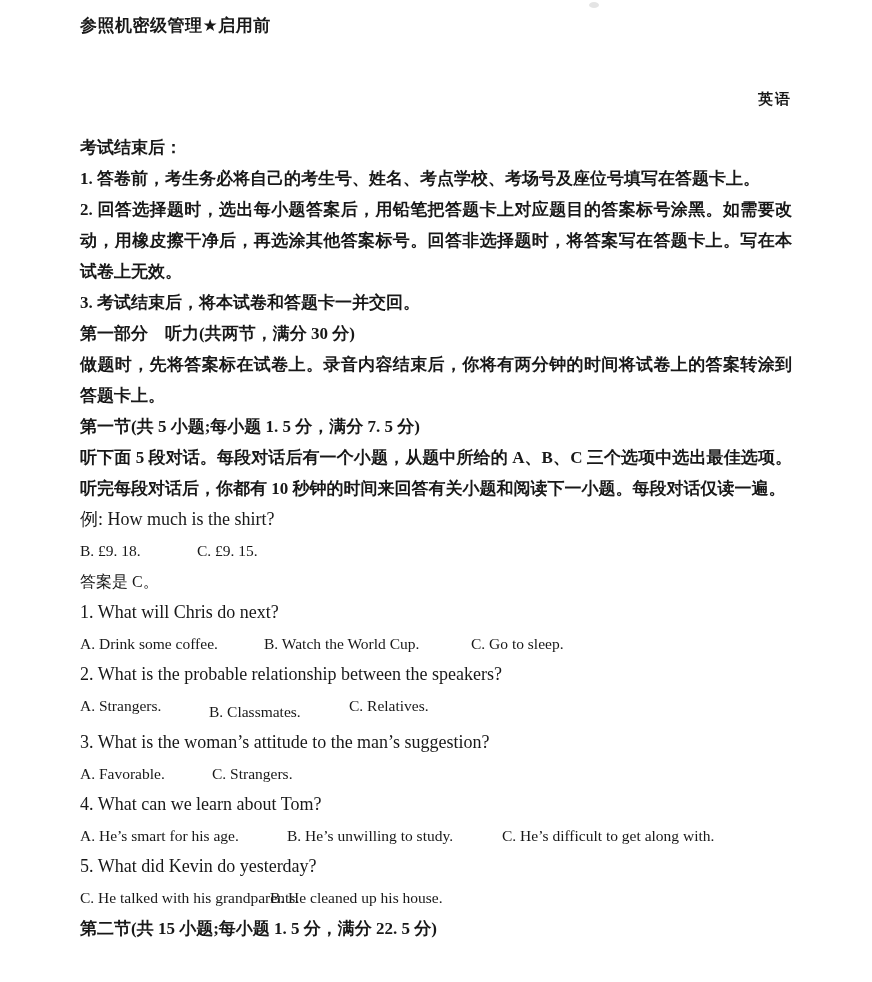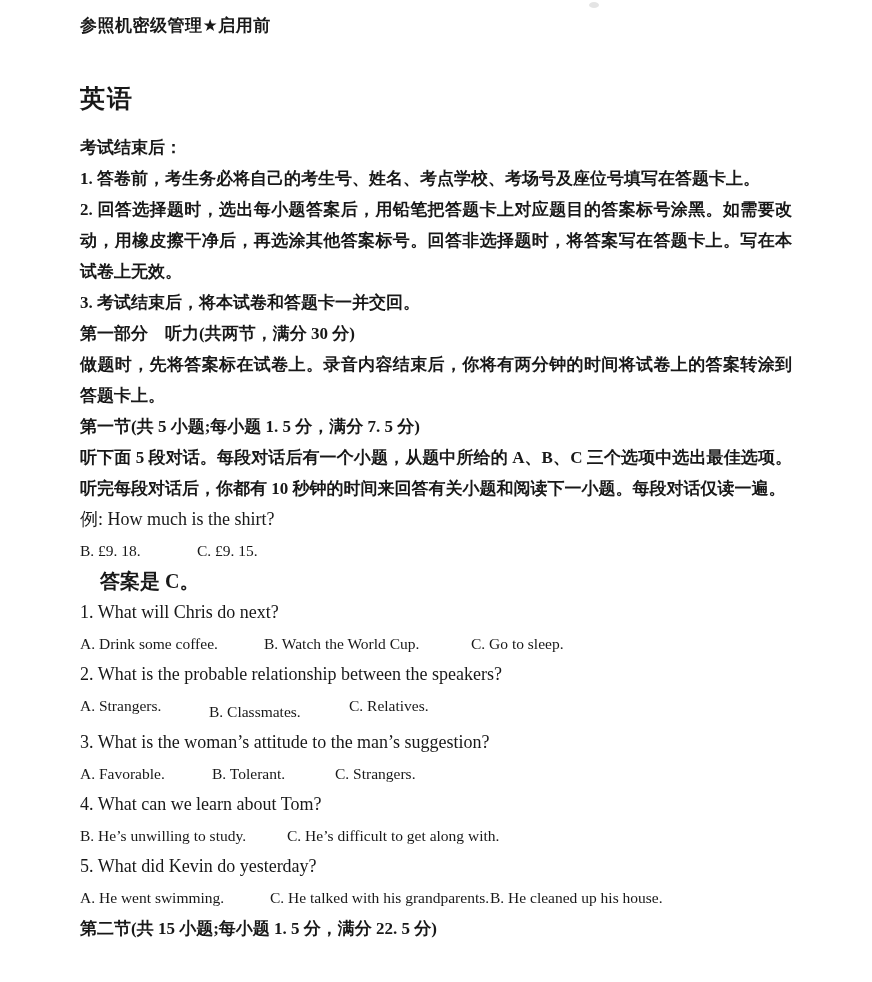--- a/index.html
+++ b/index.html
@@ -37,39 +37,38 @@
   }
   .classification {
     font-family: "Liberation Sans", "DejaVu Sans", sans-serif;
     font-weight: 700;
     font-size: 17px;
     line-height: 24px;
     letter-spacing: 0.5px;
   }
   .exam-title {
     margin: 47px 0 0 0;
-    font-size: 25px;
+    font-size: 15px;
     line-height: 28px;
     font-weight: 700;
-    text-align: left;
+    text-align: right;
     letter-spacing: 2px;
   }
   p {
     margin: 0;
   }
   .cn-bold {
     font-weight: 700;
     font-size: 17px;
     line-height: 31px;
   }
   .cn {
-    font-weight: 700;
-    font-size: 20px;
+    font-weight: 400;
+    font-size: 16px;
     line-height: 31px;
-    margin-left: 20px;
   }
   .en {
     font-weight: 400;
     font-size: 18px;
     line-height: 31px;
   }
   .justify {
     text-align: justify;
   }
   .notice-heading {
@@ -146,34 +145,33 @@
   <div class="opt-row row-q2">
     <span class="opt">A. Strangers.</span>
     <span class="opt">B. Classmates.</span>
     <span class="opt">C. Relatives.</span>
   </div>
 
   <p class="en">3. What is the woman’s attitude to the man’s suggestion?</p>
 
   <div class="opt-row row-q3">
     <span class="opt">A. Favorable.</span>
-    <span class="opt">B. Tolerant.</span>
     <span class="opt">C. Strangers.</span>
   </div>
 
   <p class="en">4. What can we learn about Tom?</p>
 
   <div class="opt-row row-q4">
+    <span class="opt">A. He’s smart for his age.</span>
     <span class="opt">B. He’s unwilling to study.</span>
     <span class="opt">C. He’s difficult to get along with.</span>
   </div>
 
   <p class="en">5. What did Kevin do yesterday?</p>
 
   <div class="opt-row row-q5">
-    <span class="opt">A. He went swimming.</span>
     <span class="opt">C. He talked with his grandparents.</span>
     <span class="opt">B. He cleaned up his house.</span>
   </div>
 
   <p class="cn-bold">第二节(共 15 小题;每小题 1. 5 分，满分 22. 5 分)</p>
 
 </div>
 
 </body></html>

